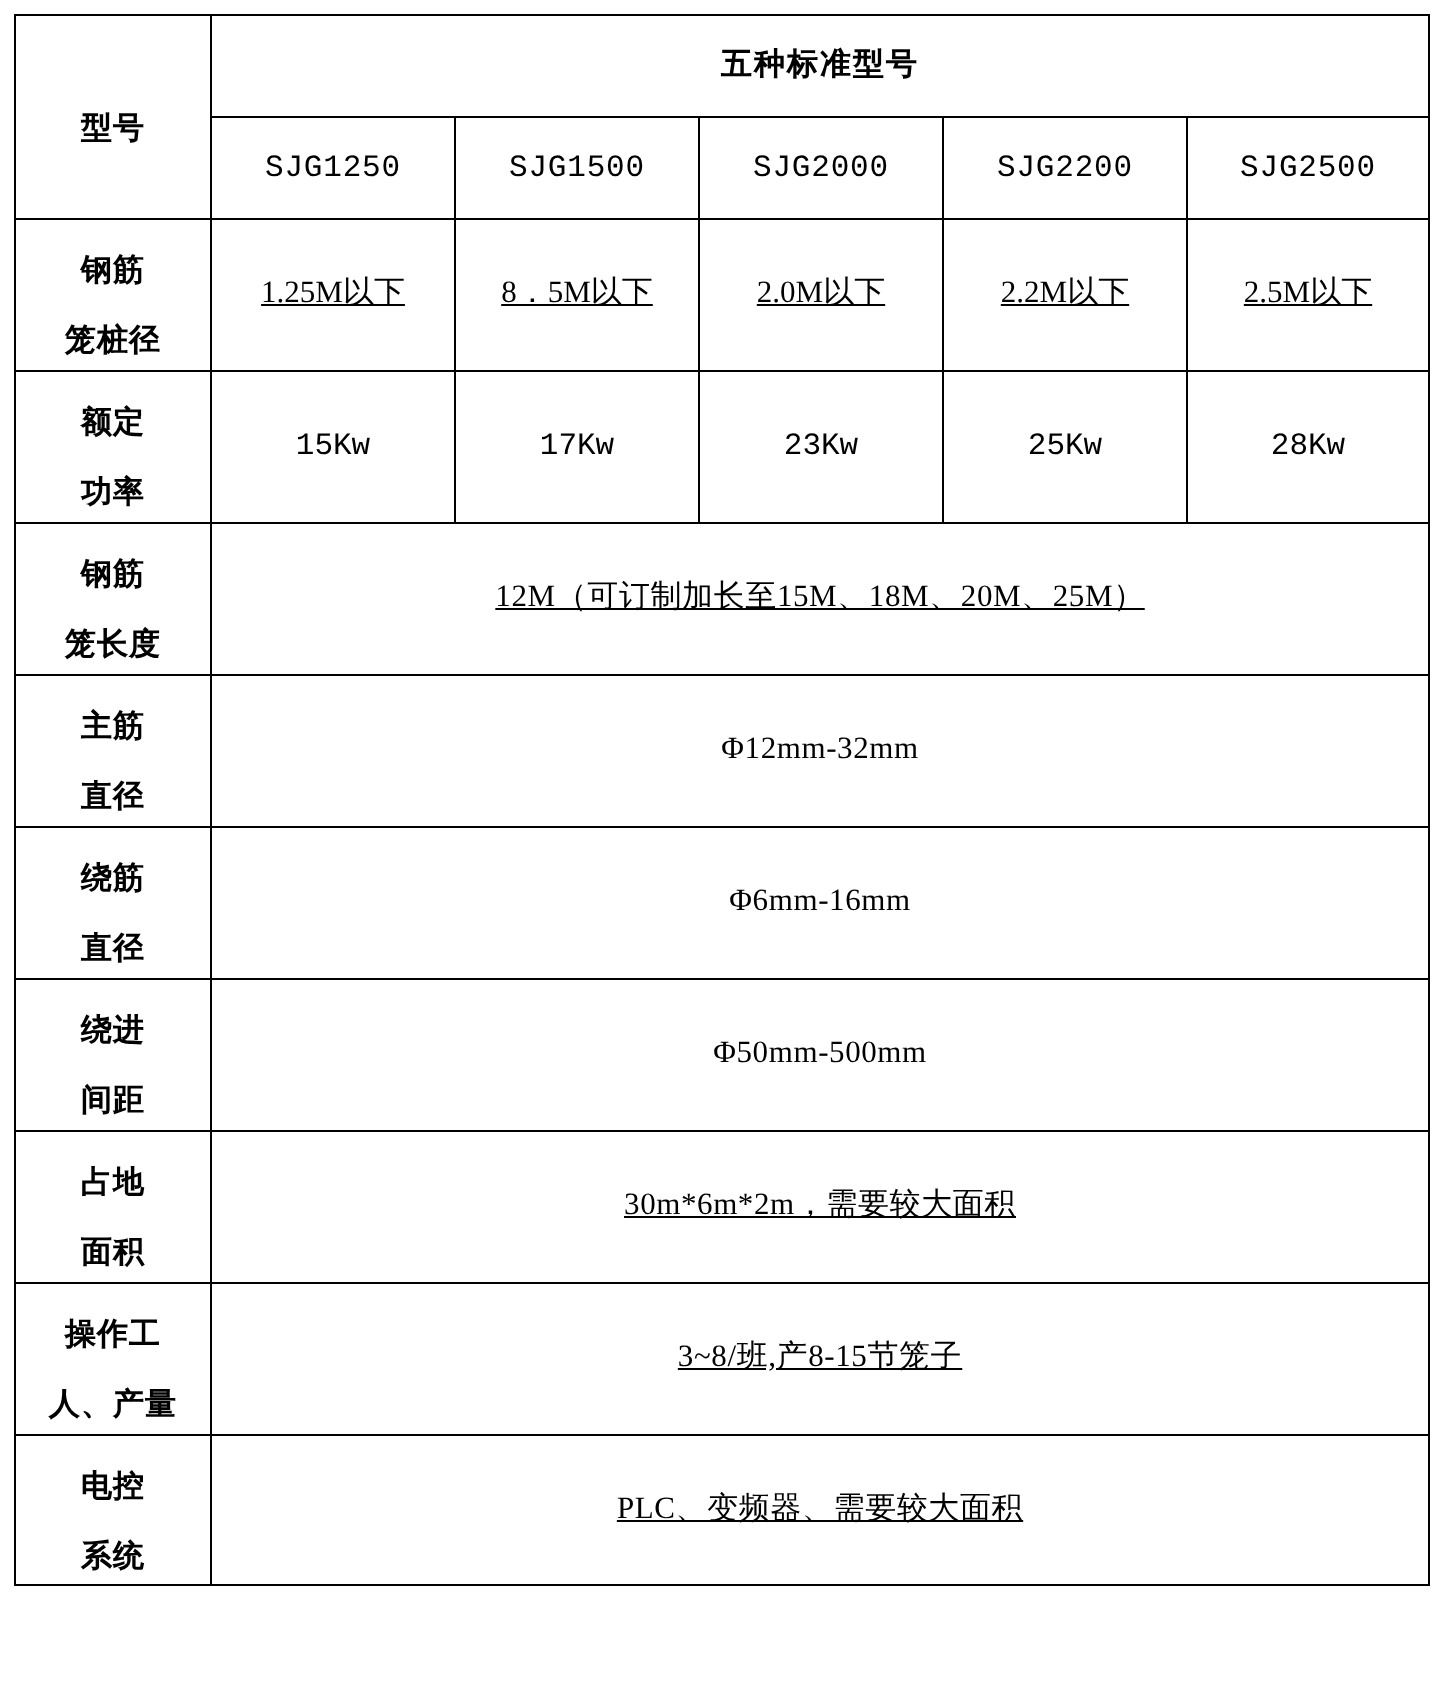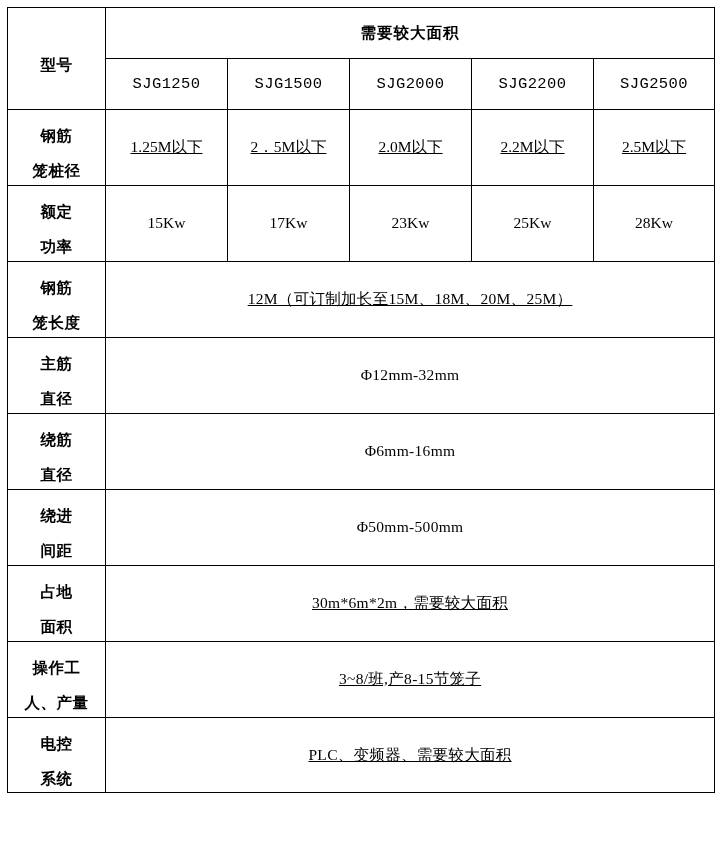--- a/index.html
+++ b/index.html
@@ -57,20 +57,21 @@
   }
   td.dia {
     font-size: 15.5px;
     height: 66px;
     line-height: 1.5;
     text-decoration: underline;
   }
   td.power {
     font-size: 15.5px;
     height: 66px;
+    font-family: Liberation Mono, monospace;
   }
   td.wide {
     font-size: 16px;
     height: 66px;
     letter-spacing: 0.3px;
     text-decoration: underline;
   }
   td.wide-small {
     font-size: 13.5px;
     height: 66px;
@@ -93,38 +94,38 @@
       <col style="width:122px">
       <col style="width:122px">
       <col style="width:121px">
     </colgroup>
     <tbody>
 
       <tr>
         <td class="label" rowspan="2">
           <span class="lbl-line">型号</span>
         </td>
-        <td class="header-span" colspan="5">需要较大面积</td>
+        <td class="header-span" colspan="5">五种标准型号</td>
       </tr>
 
       <tr>
         <td class="model">SJG1250</td>
         <td class="model">SJG1500</td>
         <td class="model">SJG2000</td>
         <td class="model">SJG2200</td>
         <td class="model">SJG2500</td>
       </tr>
 
       <tr>
         <td class="label">
           <span class="lbl-line">钢筋</span>
           <span class="lbl-line">笼桩径</span>
         </td>
         <td class="dia">1.25M以下</td>
-        <td class="dia">2．5M以下</td>
+        <td class="dia">8．5M以下</td>
         <td class="dia">2.0M以下</td>
         <td class="dia">2.2M以下</td>
         <td class="dia">2.5M以下</td>
       </tr>
 
       <tr>
         <td class="label">
           <span class="lbl-line">额定</span>
           <span class="lbl-line">功率</span>
         </td>

